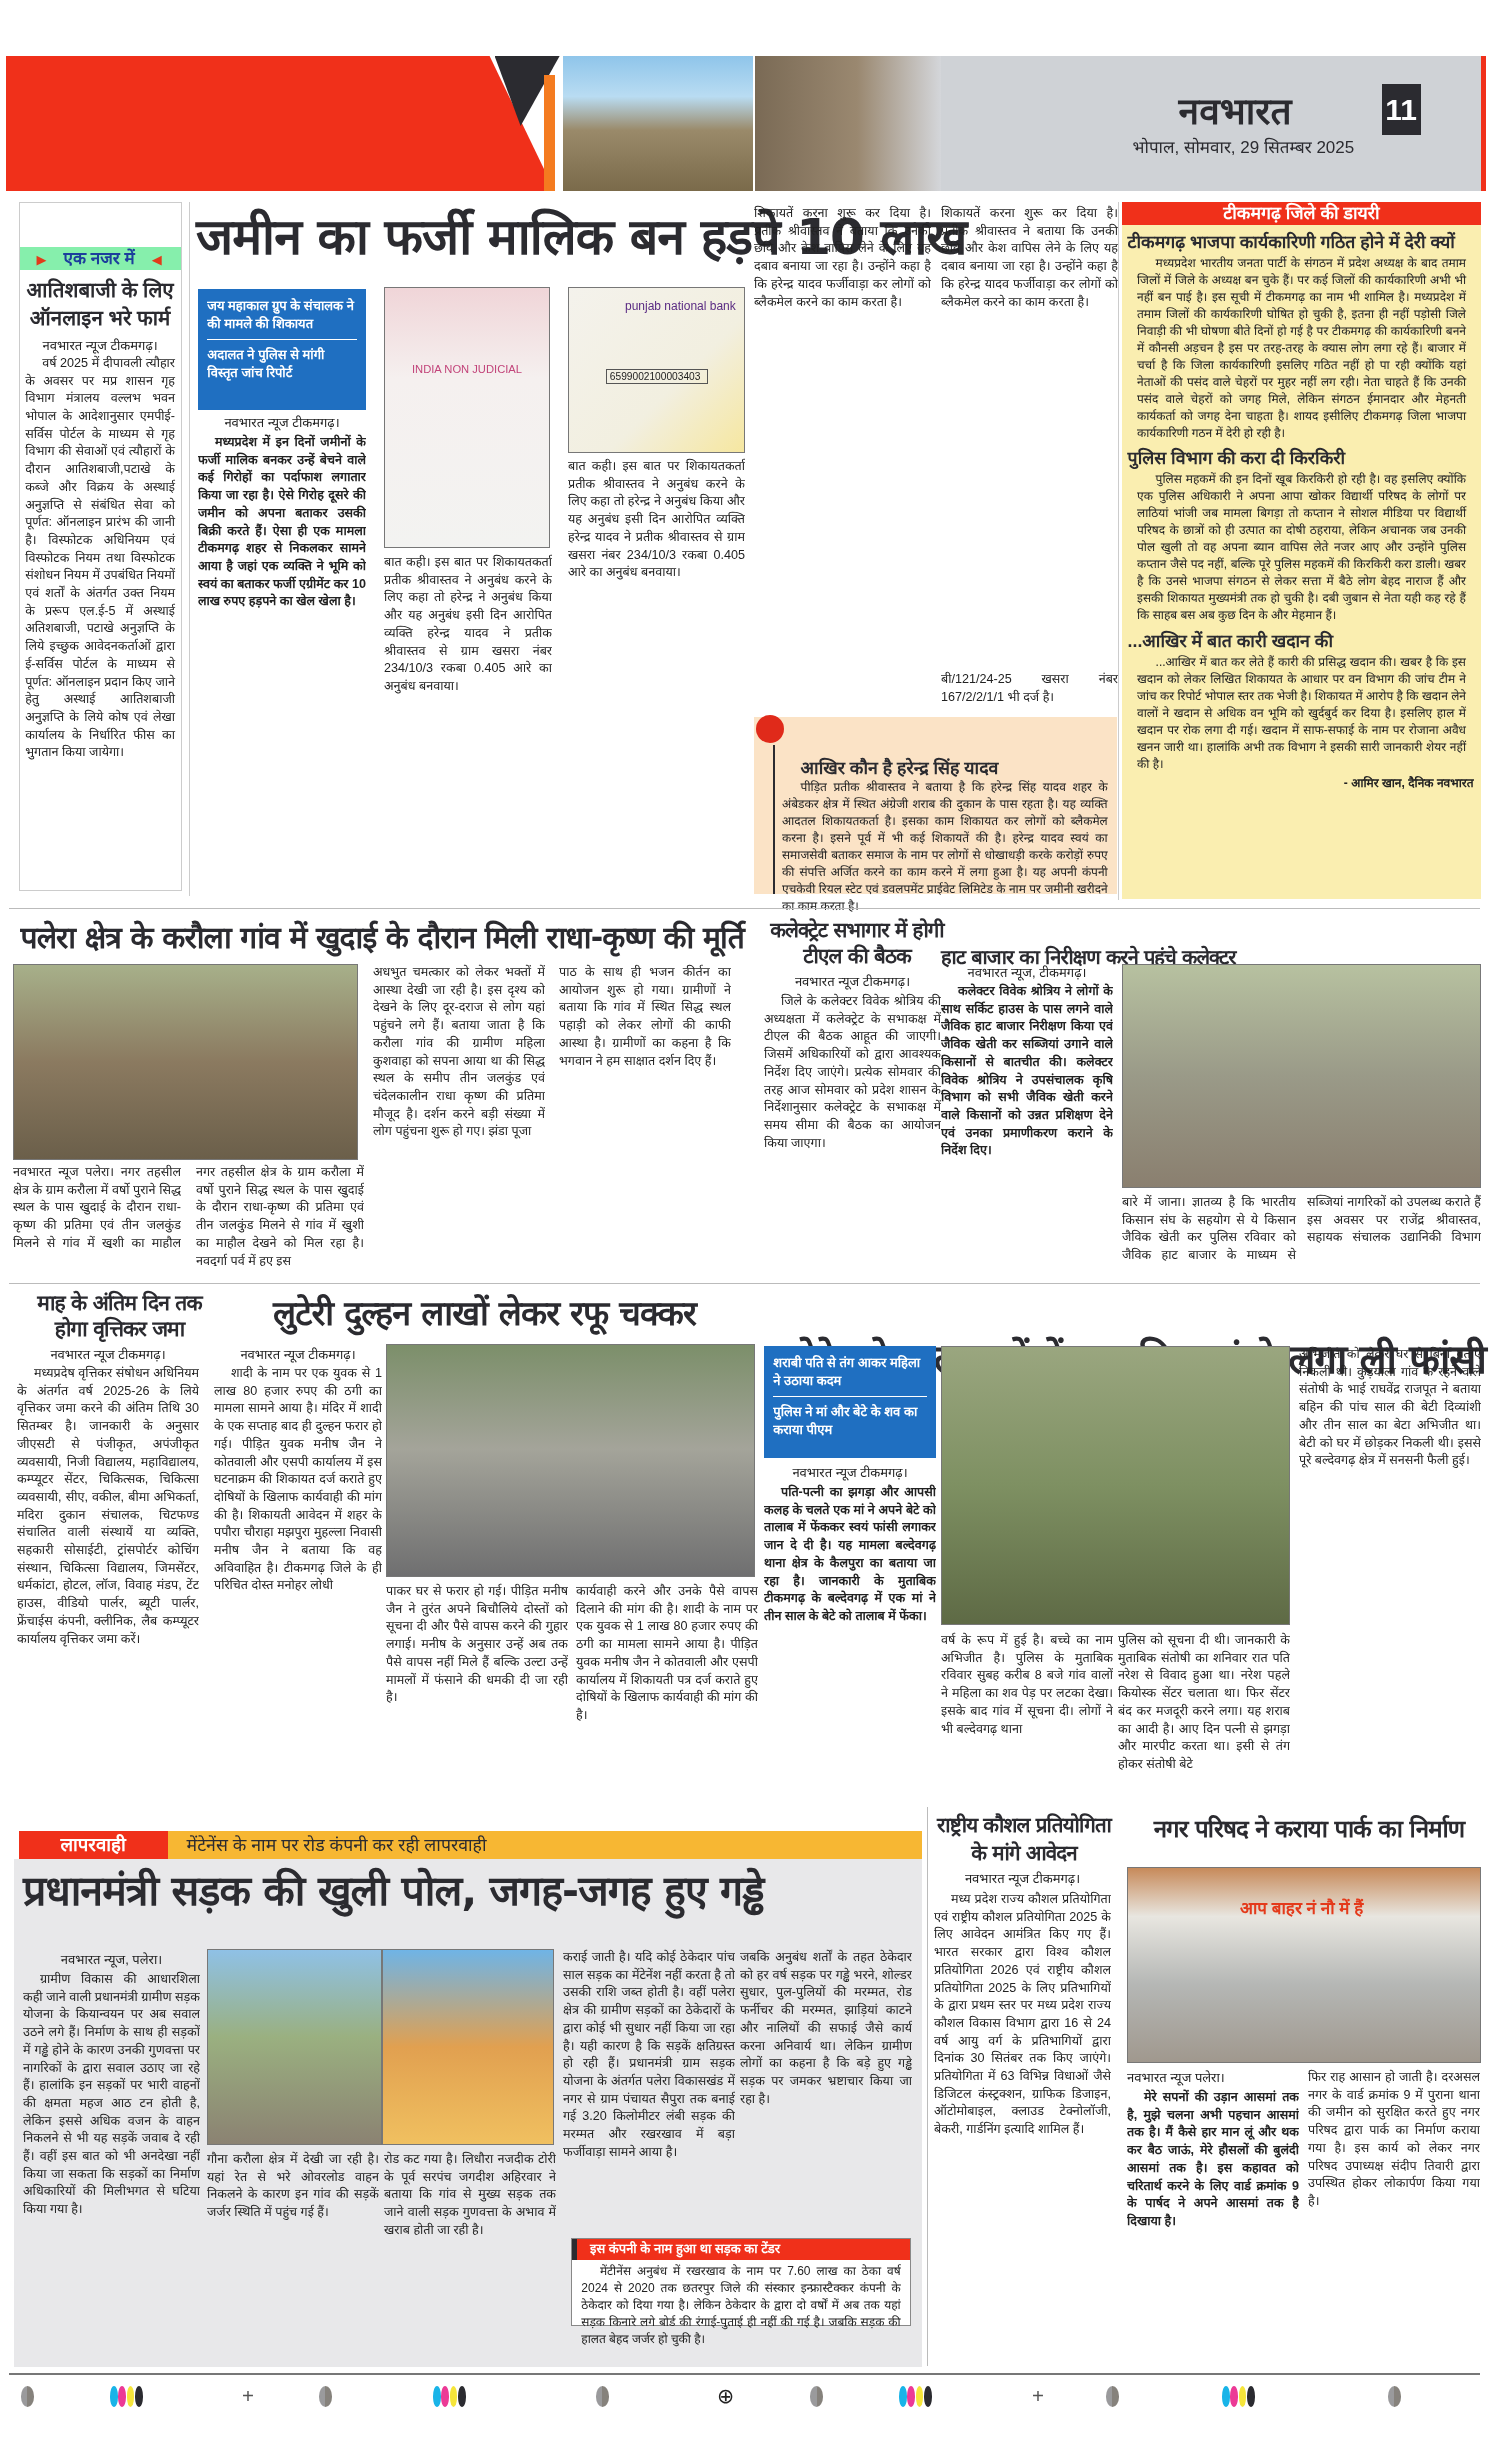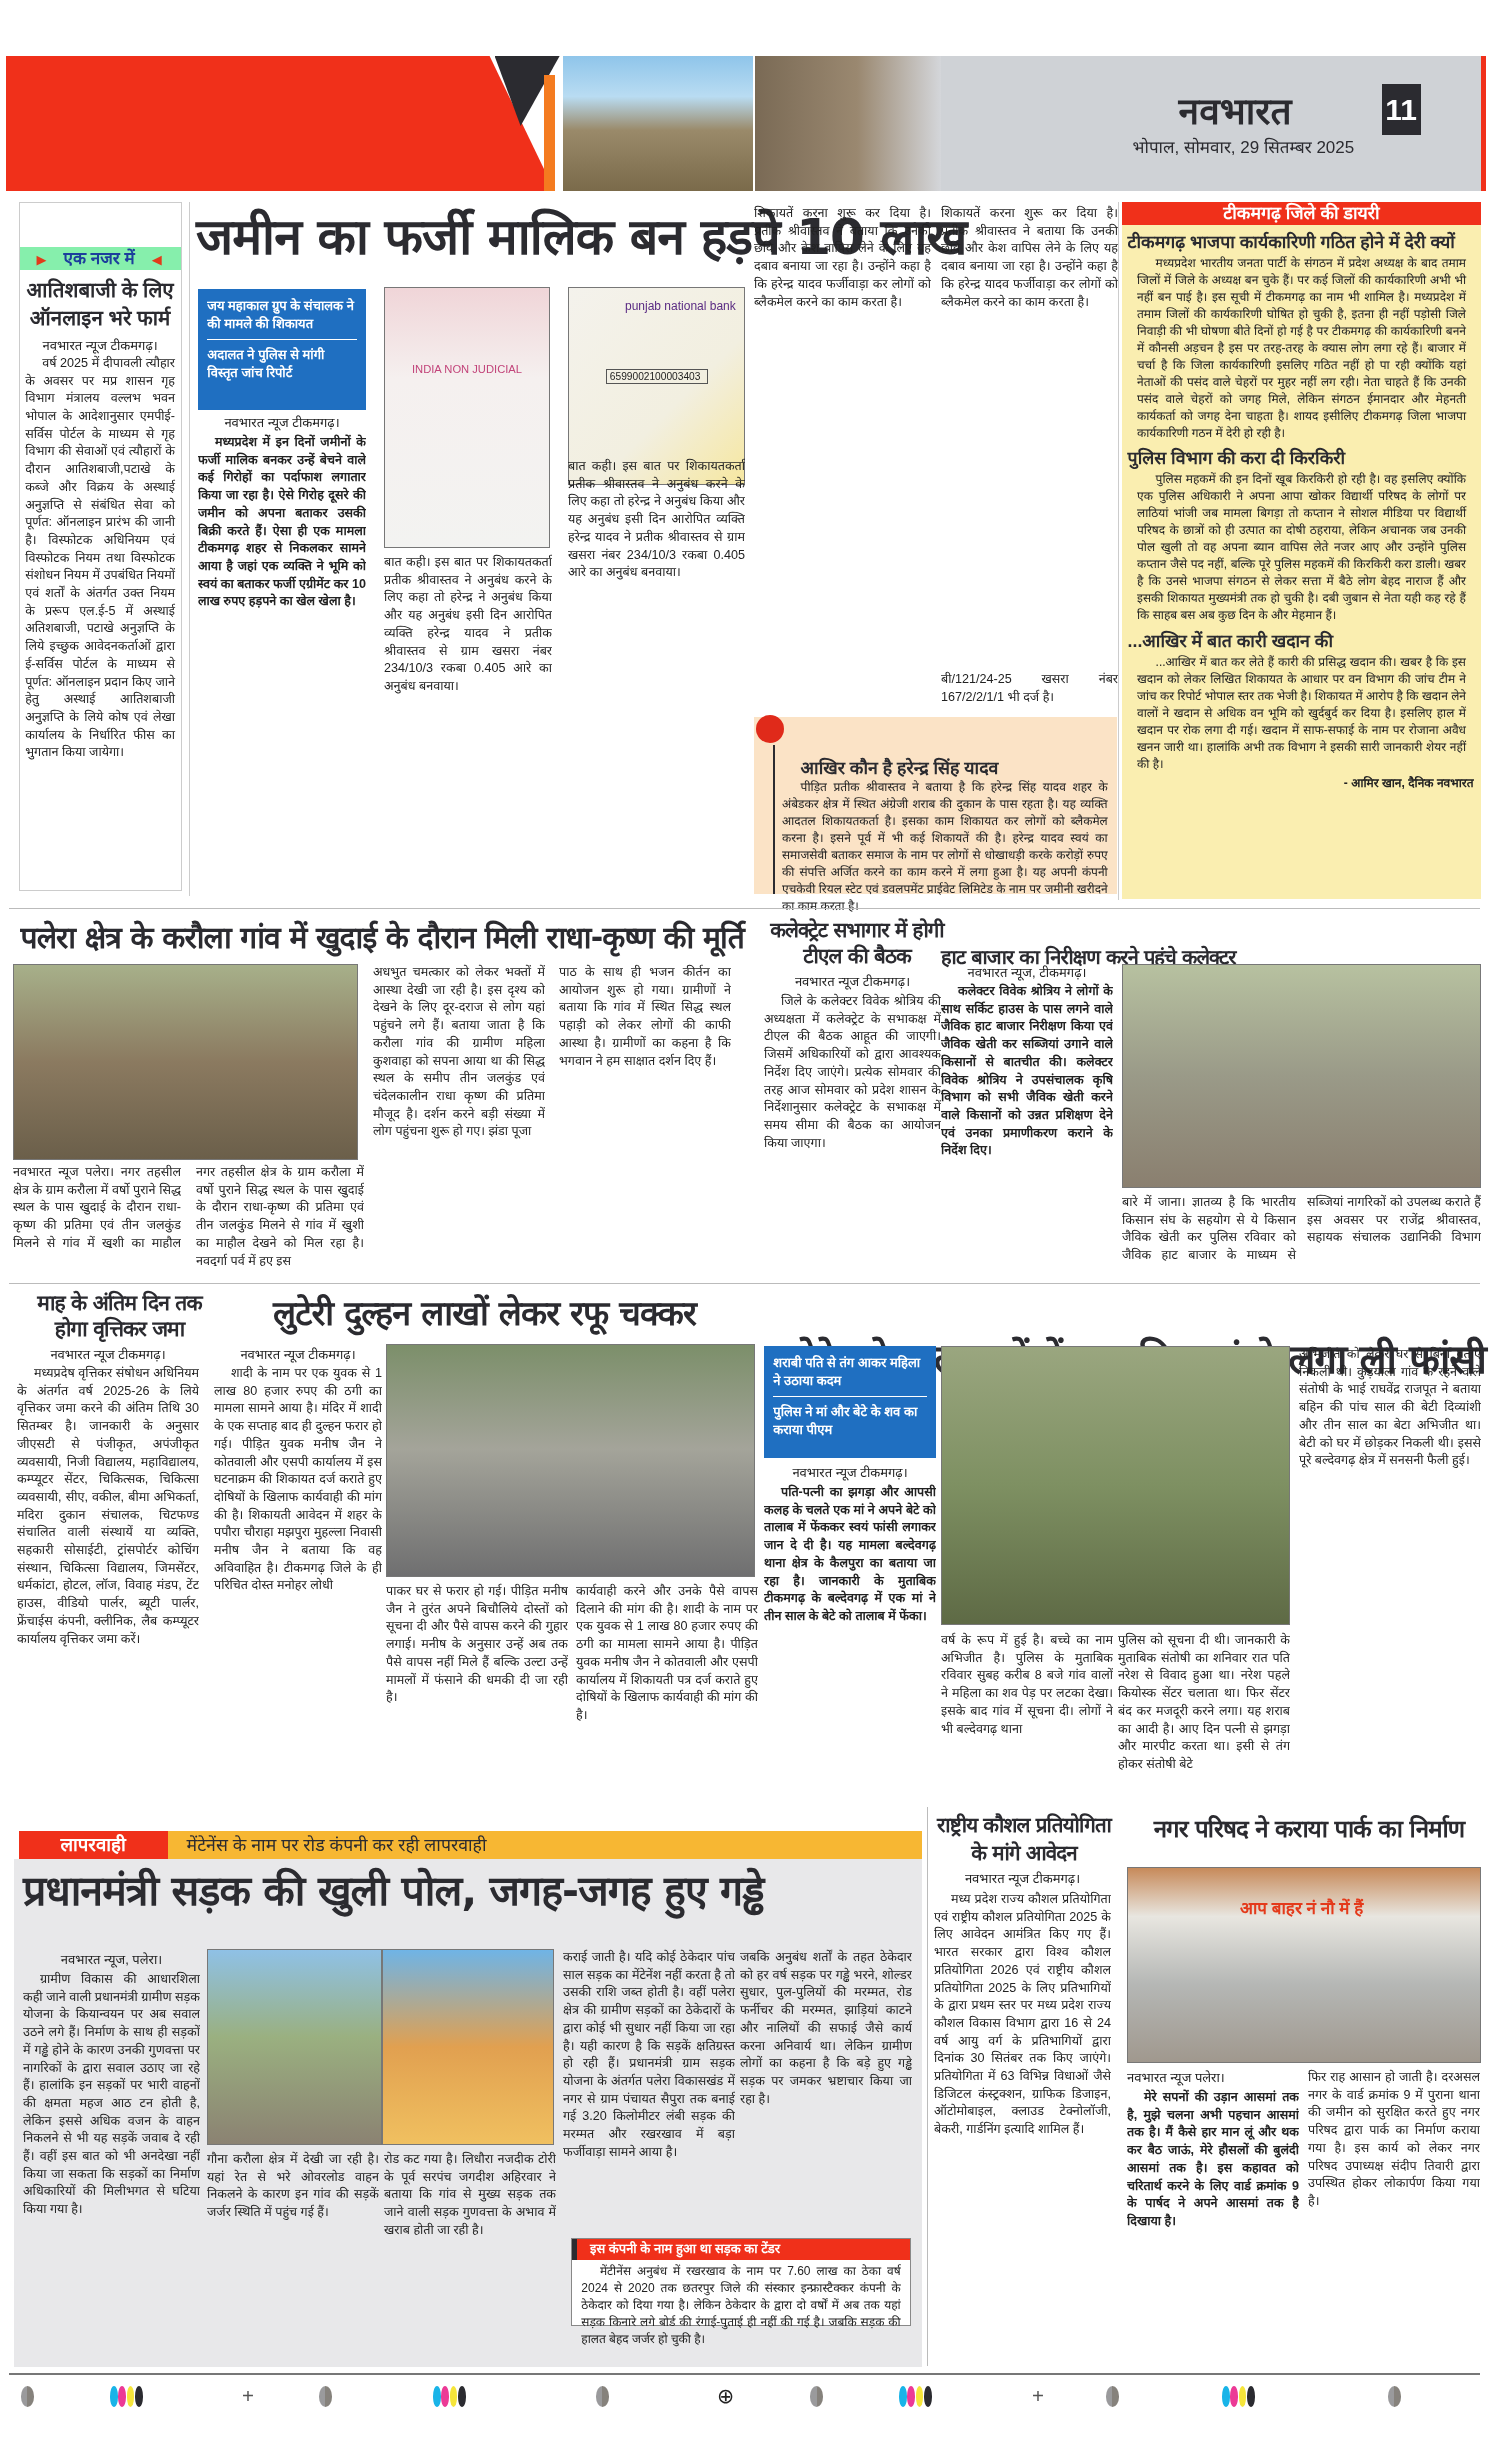--- a/index.html
+++ b/index.html
@@ -86,21 +86,21 @@
 <div class="abs bluebox" style="left:198px;top:289px;width:168px;height:121px;font-size:13px;line-height:18.6px;">
   <div>जय महाकाल ग्रुप के संचालक ने की मामले की शिकायत</div>
   <hr>
   <div>अदालत ने पुलिस से मांगी विस्तृत जांच रिपोर्ट</div>
 </div>
 <div class="abs col-text" style="left:198px;top:414px;width:168px;text-align:center;font-size:13px;">नवभारत न्यूज टीकमगढ़।</div>
 <div class="abs col-text" style="left:198px;top:434px;width:168px;height:461px;overflow:hidden;text-indent:17px;font-weight:bold;">मध्यप्रदेश में इन दिनों जमीनों के फर्जी मालिक बनकर उन्हें बेचने वाले कई गिरोहों का पर्दाफाश लगातार किया जा रहा है। ऐसे गिरोह दूसरे की जमीन को अपना बताकर उसकी बिक्री करते हैं। ऐसा ही एक मामला टीकमगढ़ शहर से निकलकर सामने आया है जहां एक व्यक्ति ने भूमि को स्वयं का बताकर फर्जी एग्रीमेंट कर 10 लाख रुपए हड़पने का खेल खेला है।</div>
 <div class="abs photo" style="left:384px;top:287px;width:166px;height:261px;background:linear-gradient(180deg,#f0d5d8 0%,#f5f0ef 35%,#f3f3f1 100%);">
   <div style="margin-top:75px;text-align:center;color:#c2447a;font-size:11.2px;">INDIA NON JUDICIAL</div>
 </div>
-<div class="abs photo" style="left:568px;top:287px;width:177px;height:198px;background:linear-gradient(135deg,#f4f2ec 0%,#f2efe0 60%,#f6e7a0 100%);">
+<div class="abs photo" style="left:568px;top:287px;width:177px;height:166px;background:linear-gradient(135deg,#f4f2ec 0%,#f2efe0 60%,#f6e7a0 100%);">
   <div style="padding:11.2px 0 0 56px;color:#5a2b83;font-size:12px;">punjab national bank</div>
   <div style="margin:56px 0 0 37px;font-size:10.2px;border:0.9px solid #555;width:102px;padding:0.9px 2.8px;">6599002100003403</div>
 </div>
 <div class="abs col-text" style="left:384px;top:554px;width:168px;height:158px;overflow:hidden;">बात कही। इस बात पर शिकायतकर्ता प्रतीक श्रीवास्तव ने अनुबंध करने के लिए कहा तो हरेन्द्र ने अनुबंध किया और यह अनुबंध इसी दिन आरोपित व्यक्ति हरेन्द्र यादव ने प्रतीक श्रीवास्तव से ग्राम खसरा नंबर 234/10/3 रकबा 0.405 आरे का अनुबंध बनवाया।</div>
 <div class="abs col-text" style="left:568px;top:458px;width:177px;height:256px;overflow:hidden;">बात कही। इस बात पर शिकायतकर्ता प्रतीक श्रीवास्तव ने अनुबंध करने के लिए कहा तो हरेन्द्र ने अनुबंध किया और यह अनुबंध इसी दिन आरोपित व्यक्ति हरेन्द्र यादव ने प्रतीक श्रीवास्तव से ग्राम खसरा नंबर 234/10/3 रकबा 0.405 आरे का अनुबंध बनवाया।</div>
 <div class="abs col-text" style="left:754px;top:205px;width:177px;height:508px;overflow:hidden;">शिकायतें करना शुरू कर दिया है। प्रतीक श्रीवास्तव ने बताया कि उनकी छवि और केश वापिस लेने के लिए यह दबाव बनाया जा रहा है। उन्होंने कहा है कि हरेन्द्र यादव फर्जीवाड़ा कर लोगों को ब्लैकमेल करने का काम करता है।</div>
 <div class="abs col-text" style="left:941px;top:205px;width:177px;height:484px;overflow:hidden;">शिकायतें करना शुरू कर दिया है। प्रतीक श्रीवास्तव ने बताया कि उनकी छवि और केश वापिस लेने के लिए यह दबाव बनाया जा रहा है। उन्होंने कहा है कि हरेन्द्र यादव फर्जीवाड़ा कर लोगों को ब्लैकमेल करने का काम करता है।</div>
 <div class="abs col-text" style="left:941px;top:671px;width:177px;">बी/121/24-25 खसरा नंबर 167/2/2/1/1 भी दर्ज है।</div>
 
 <div class="abs peachbox">

